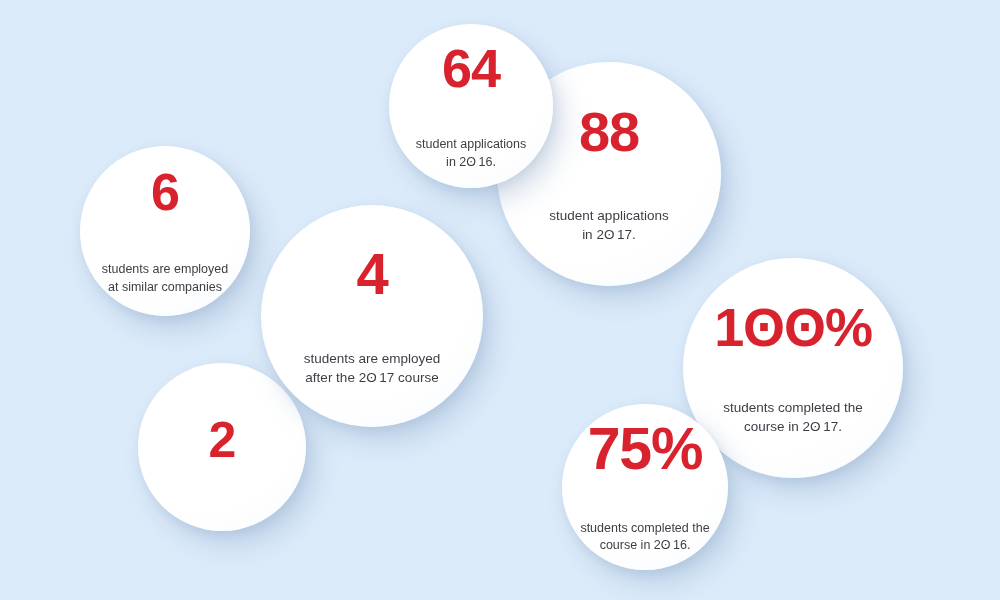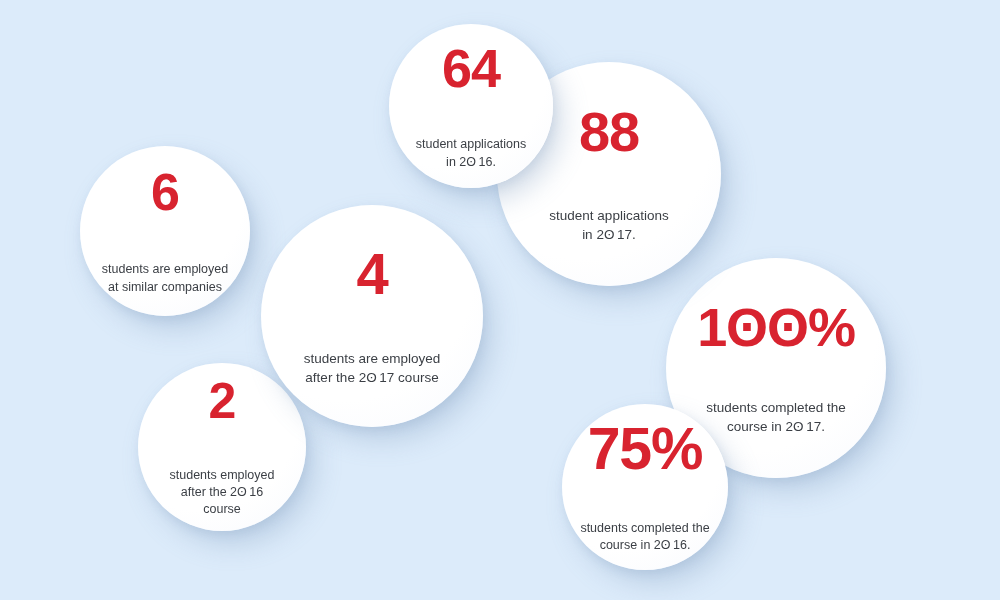--- a/index.html
+++ b/index.html
@@ -67,21 +67,21 @@
   #circle-64  .stat-label { font-size: 12.5px; }
 
   #circle-88  { left: 497px; top: 62px;  width: 224px; height: 224px; }
   #circle-88  .stat-value { font-size: 56px; margin-bottom: 20px; }
   #circle-88  .stat-label { font-size: 13.5px; }
 
   #circle-75  { left: 562px; top: 404px; width: 166px; height: 166px; }
   #circle-75  .stat-value { font-size: 59px; margin-bottom: 14px; }
   #circle-75  .stat-label { font-size: 12.5px; }
 
-  #circle-100 { left: 666px; top: 258px; width: 220px; height: 220px; }
+  #circle-100 { left: 683px; top: 258px; width: 220px; height: 220px; }
   #circle-100 .stat-value { font-size: 54px; margin-bottom: 18px; }
   #circle-100 .stat-label { font-size: 13.5px; }
 
   
   #circle-64  { z-index: 7; }
   #circle-4   { z-index: 6; }
   #circle-75  { z-index: 5; }
   #circle-6   { z-index: 4; }
   #circle-2   { z-index: 3; }
   #circle-88  { z-index: 2; }
@@ -93,23 +93,20 @@
 <div id="infographic">
 
   <div class="stat-circle" id="circle-6">
     <div class="stat-value">6</div>
     <div class="stat-label">students are employed
 at similar companies</div>
   </div>
 
   <div class="stat-circle" id="circle-2">
     <div class="stat-value">2</div>
-    <div class="stat-label">students employed
-after the 2ʘ 16
-course</div>
   </div>
 
   <div class="stat-circle" id="circle-4">
     <div class="stat-value">4</div>
     <div class="stat-label">students are employed
 after the 2ʘ 17 course</div>
   </div>
 
   <div class="stat-circle" id="circle-64">
     <div class="stat-value">64</div>

